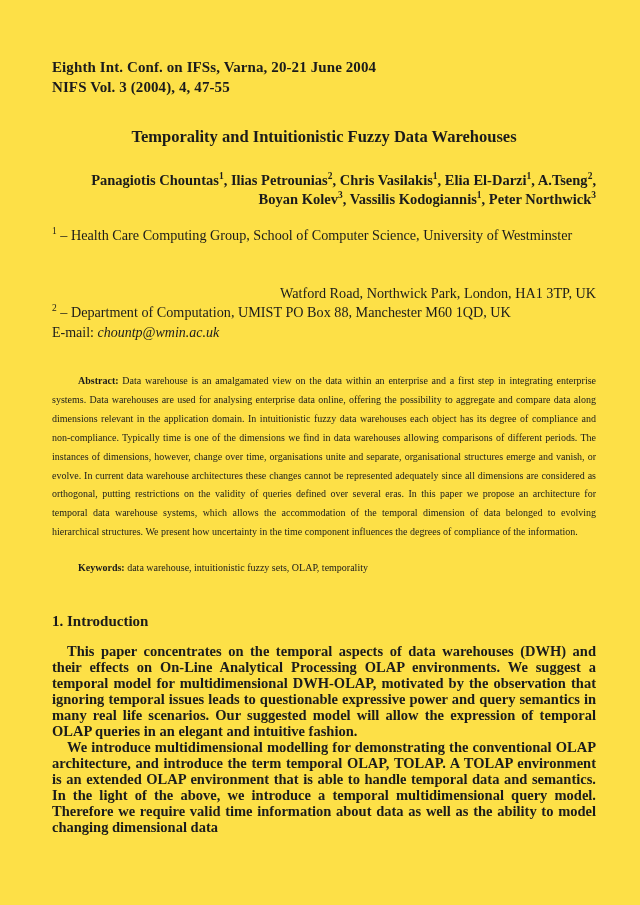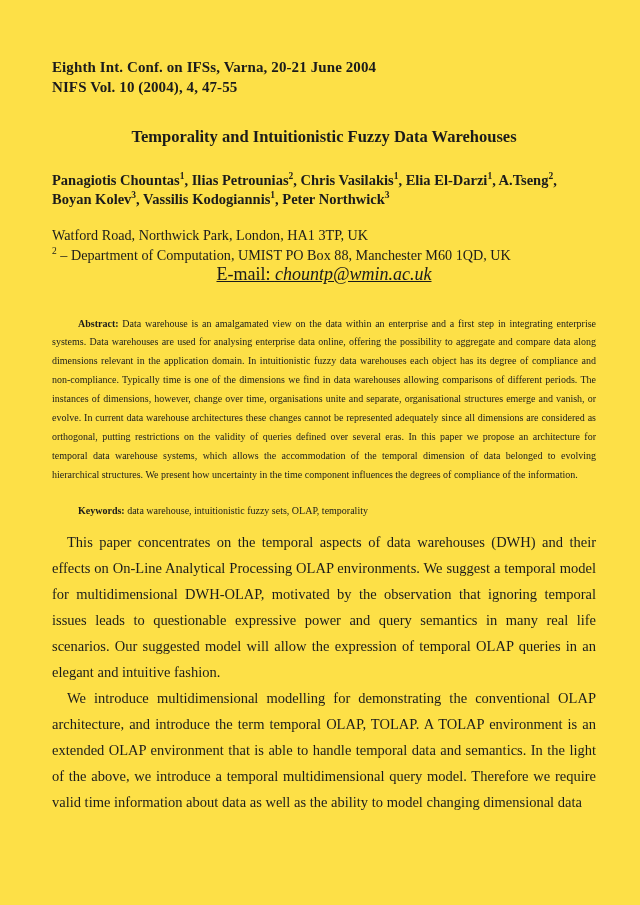--- a/index.html
+++ b/index.html
@@ -27,42 +27,42 @@
   }
   .title {
     margin: 30px 0 0 0;
     text-align: center;
     font-weight: bold;
     font-size: 16.5px;
     line-height: 20px;
   }
   .authors {
     margin-top: 24px;
-    text-align: left;
+    text-align: right;
     font-weight: bold;
     font-size: 14.5px;
     line-height: 19px;
   }
   sup {
     font-size: 9.5px;
     line-height: 0;
   }
   .affiliations {
     margin-top: 17px;
     font-size: 14.2px;
     line-height: 19.5px;
   }
   .aff-center {
-    text-align: left;
+    text-align: right;
+    margin-top: 38px;
   }
   .email-line {
-    text-align: center;
-    font-size: 18px;
+    text-align: left;
+    font-size: 14px;
     line-height: 19.5px;
-    text-decoration: underline;
   }
   .email-addr {
     font-style: italic;
   }
   .abstract {
     margin: 30px 0 0 0;
     text-align: justify;
     font-size: 10px;
     line-height: 18.9px;
     text-indent: 26px;
@@ -77,51 +77,54 @@
     font-size: 15px;
     font-weight: bold;
   }
   .section-body {
     margin-top: 13px;
   }
   .body-para {
     margin: 0;
     text-align: justify;
     font-size: 14.5px;
-    line-height: 26px;
+    line-height: 16px;
     text-indent: 15px;
+    font-weight: bold;
   }
 </style>
 </head>
 <body>
 
 <div class="page">
 
   <div class="pub-header">
     <div>Eighth Int. Conf. on IFSs, Varna, 20-21 June 2004</div>
-    <div>NIFS Vol. 10 (2004), 4, 47-55</div>
+    <div>NIFS Vol. 3 (2004), 4, 47-55</div>
   </div>
 
   <h1 class="title">Temporality and Intuitionistic Fuzzy Data Warehouses</h1>
 
   <div class="authors">
       <div><span>Panagiotis Chountas</span><sup>1</sup><span>, </span><span>Ilias Petrounias</span><sup>2</sup><span>, </span><span>Chris Vasilakis</span><sup>1</sup><span>, </span><span>Elia El-Darzi</span><sup>1</sup><span>, </span><span>A.Tseng</span><sup>2</sup><span>,</span></div>
       <div><span>Boyan Kolev</span><sup>3</sup><span>, </span><span>Vassilis Kodogiannis</span><sup>1</sup><span>, </span><span>Peter Northwick</span><sup>3</sup><span></span></div>
     </div>
 
   <div class="affiliations">
+      <div><sup>1</sup><span> – Health Care Computing Group, School of Computer Science, University of Westminster</span></div>
       <div class="aff-center">Watford Road, Northwick Park, London, HA1 3TP, UK</div>
       <div><sup>2</sup><span> – Department of Computation, UMIST PO Box 88, Manchester M60 1QD, UK</span></div>
     </div>
 
   <div class="email-line"><span>E-mail: </span><span class="email-addr">chountp@wmin.ac.uk</span></div>
 
   <p class="abstract"><b>Abstract:</b><span> Data warehouse is an amalgamated view on the data within an enterprise and a first step in integrating enterprise systems. Data warehouses are used for analysing enterprise data online, offering the possibility to aggregate and compare data along dimensions relevant in the application domain. In intuitionistic fuzzy data warehouses each object has its degree of compliance and non-compliance. Typically time is one of the dimensions we find in data warehouses allowing comparisons of different periods. The instances of dimensions, however, change over time, organisations unite and separate, organisational structures emerge and vanish, or evolve. In current data warehouse architectures these changes cannot be represented adequately since all dimensions are considered as orthogonal, putting restrictions on the validity of queries defined over several eras. In this paper we propose an architecture for temporal data warehouse systems, which allows the accommodation of the temporal dimension of data belonged to evolving hierarchical structures. We present how uncertainty in the time component influences the degrees of compliance of the information.</span></p>
 
   <p class="keywords"><b>Keywords:</b><span> data warehouse, intuitionistic fuzzy sets, OLAP, temporality</span></p>
 
+  <h2 class="section-heading">1. Introduction</h2>
 
   <div class="section-body">
       <p class="body-para">This paper concentrates on the temporal aspects of data warehouses (DWH) and their effects on On-Line Analytical Processing OLAP environments. We suggest a temporal model for multidimensional DWH-OLAP, motivated by the observation that ignoring temporal issues leads to questionable expressive power and query semantics in many real life scenarios. Our suggested model will allow the expression of temporal OLAP queries in an elegant and intuitive fashion.</p>
       <p class="body-para">We introduce multidimensional modelling for demonstrating the conventional OLAP architecture, and introduce the term temporal OLAP, TOLAP. A TOLAP environment is an extended OLAP environment that is able to handle temporal data and semantics. In the light of the above, we introduce a temporal multidimensional query model. Therefore we require valid time information about data as well as the ability to model changing dimensional data</p>
     </div>
 
 </div>
 
 </body></html>

